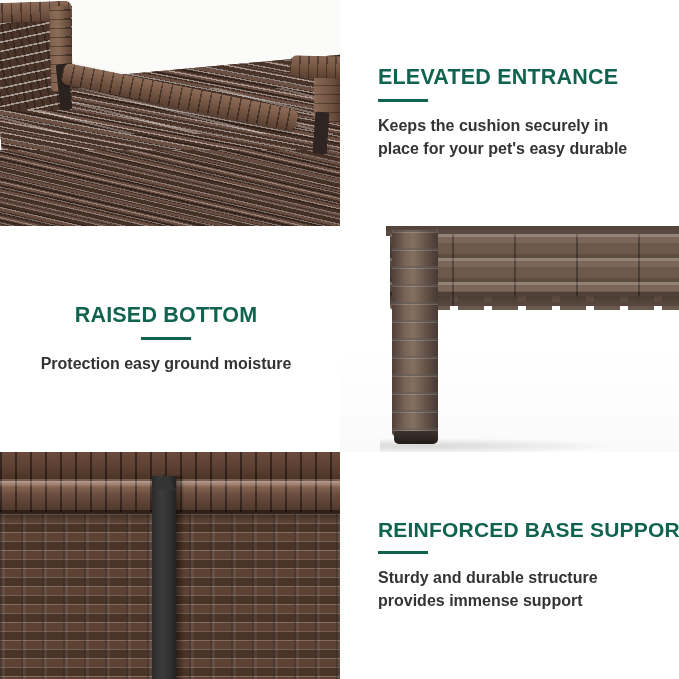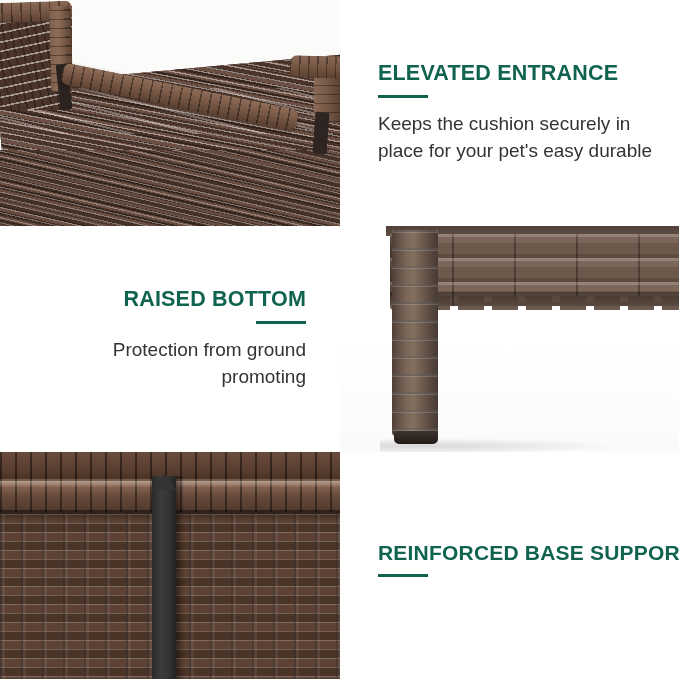--- a/index.html
+++ b/index.html
@@ -11,28 +11,28 @@
         grid-template-columns:340px 339px;
         grid-template-rows:226px 226px 227px;
         background:#be185d;}
 
   .cell{position:relative;overflow:hidden;}
 
   
   .text-panel{background:#ffffff;display:flex;flex-direction:column;
               justify-content:center;box-sizing:border-box;}
   .text-panel.align-left{align-items:flex-start;padding:0 26px 0 38px;text-align:left;}
-  .text-panel.align-right{align-items:flex-end;padding:0 34px 0 26px;text-align:right;}
+  .text-panel.align-right{align-items:center;padding:0 34px 0 26px;text-align:right;}
 
   .heading{color:#10634f;font-size:21.5px;font-weight:700;
            letter-spacing:.2px;line-height:1.15;white-space:nowrap;}
   .heading.small{font-size:21px;}
   .rule{width:50px;height:3px;background:#11624e;margin:9px 0 13px 0;}
-  .body-text{color:#333333;font-size:19px;line-height:1.42;
-             font-weight:400;}
+  .body-text{color:#333333;font-size:16px;line-height:1.42;
+             font-weight:700;}
   .body-text span{display:block;}
 
   
   .photo{width:100%;height:100%;position:absolute;inset:0;}
 
   
   .p1{background:linear-gradient(180deg,#ffffff 0%,#fdfdfd 26%,#f7f7f6 27%,#f7f7f6 100%);}
   .p1-sky{position:absolute;left:0;top:0;width:100%;height:100%;
           background:#fbfbfa;}
   
@@ -250,21 +250,21 @@
     <div class="body-text">
       <span>Keeps the cushion securely in</span>
       <span>place for your pet's easy durable</span>
     </div>
   </div>
 
   <div class="cell text-panel align-right">
     <div class="heading">RAISED BOTTOM</div>
     <div class="rule"></div>
     <div class="body-text">
-      <span>Protection from ground promoting</span>
+      <span>Protection easy ground moisture</span>
     </div>
   </div>
 
   <div class="cell p4">
     <div class="photo">
       <div class="p4-top"></div>
       <div class="p4-apron"></div>
       <div class="p4-apron-hl"></div>
       <div class="p4-scallop"></div>
       <div class="p4-apron-sh"></div>
@@ -285,15 +285,19 @@
       <div class="p5-shadow"></div>
       <div class="p5-post"></div>
       <div class="p5-post-tip"></div>
       <div class="p5-post-sh"></div>
     </div>
   </div>
 
   <div class="cell text-panel align-left">
     <div class="heading small">REINFORCED BASE SUPPORT</div>
     <div class="rule"></div>
+    <div class="body-text">
+      <span>Sturdy and durable structure</span>
+      <span>provides immense support</span>
+    </div>
   </div>
 
 </div>
 
 </body></html>

